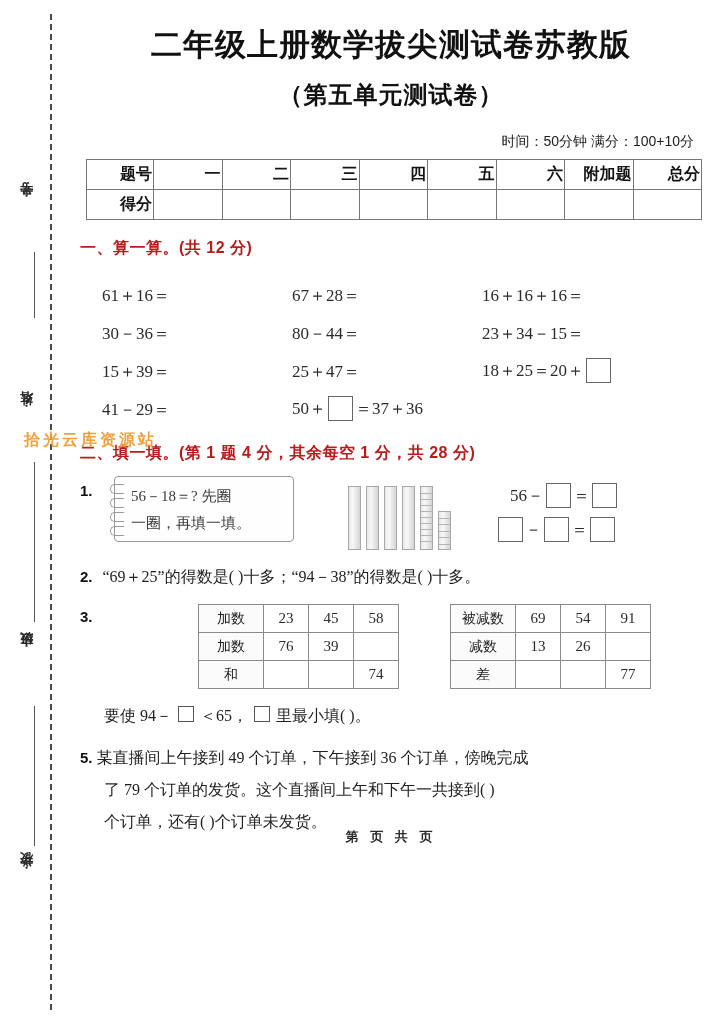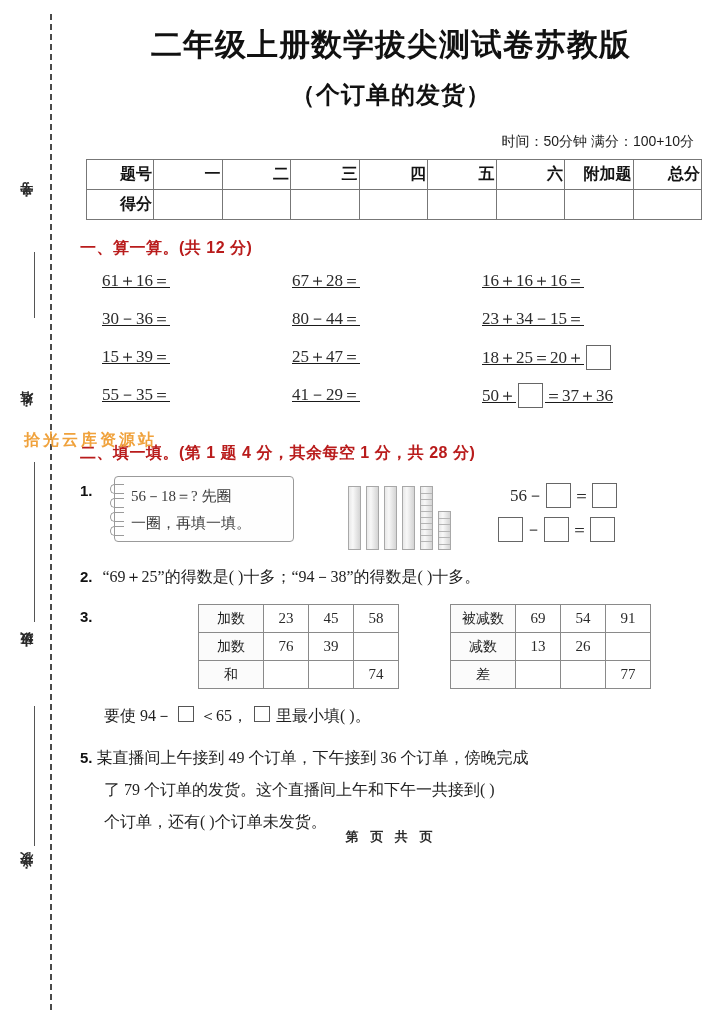--- a/index.html
+++ b/index.html
@@ -111,22 +111,21 @@
   }
 
   
   #calc-grid {
     margin: 10px 0 0 44px;
     width: 580px;
   }
   .calc-row {
     display: flex;
     height: 38px;
-    align-items: flex-start;
-    text-decoration: underline;
+    align-items: flex-end;
   }
   .calc-cell {
     width: 190px;
     font-size: 17px;
     color: #2b2b2b;
     font-family: "Liberation Serif", serif;
     display: flex;
     align-items: center;
   }
   .box {
@@ -310,21 +309,21 @@
 
   <div class="margin-label" style="top:862px;">学校：</div>
 </div>
 
 <div id="watermark">拾光云库资源站</div>
 
 <div id="page">
 
   <div id="title-block">
     <div id="main-title">二年级上册数学拔尖测试卷苏教版</div>
-    <div id="subtitle">（个订单的发货）</div>
+    <div id="subtitle">（第五单元测试卷）</div>
   </div>
 
   <div id="meta-line">时间：50分钟  满分：100+10分</div>
 
   <div id="score-table-wrap">
     <table class="score">
       <tbody>
           <tr>
         <td class="head-col">题号</td>
         <td>一</td>
@@ -366,21 +365,20 @@
     </div>
     <div class="calc-row">
       <div class="calc-cell">15＋39＝</div>
       <div class="calc-cell">25＋47＝</div>
       <div class="calc-cell">
         <span>18＋25＝20＋</span>
         <span class="box"></span>
       </div>
     </div>
     <div class="calc-row">
-      <div class="calc-cell">55－35＝</div>
       <div class="calc-cell">41－29＝</div>
       <div class="calc-cell">
         <span>50＋</span>
         <span class="box"></span>
         <span>＝37＋36</span>
       </div>
     </div>
   </div>
 
   <div class="section-title" style="margin-top:22px;">二、填一填。(第 1 题 4 分，其余每空 1 分，共 28 分)</div>

